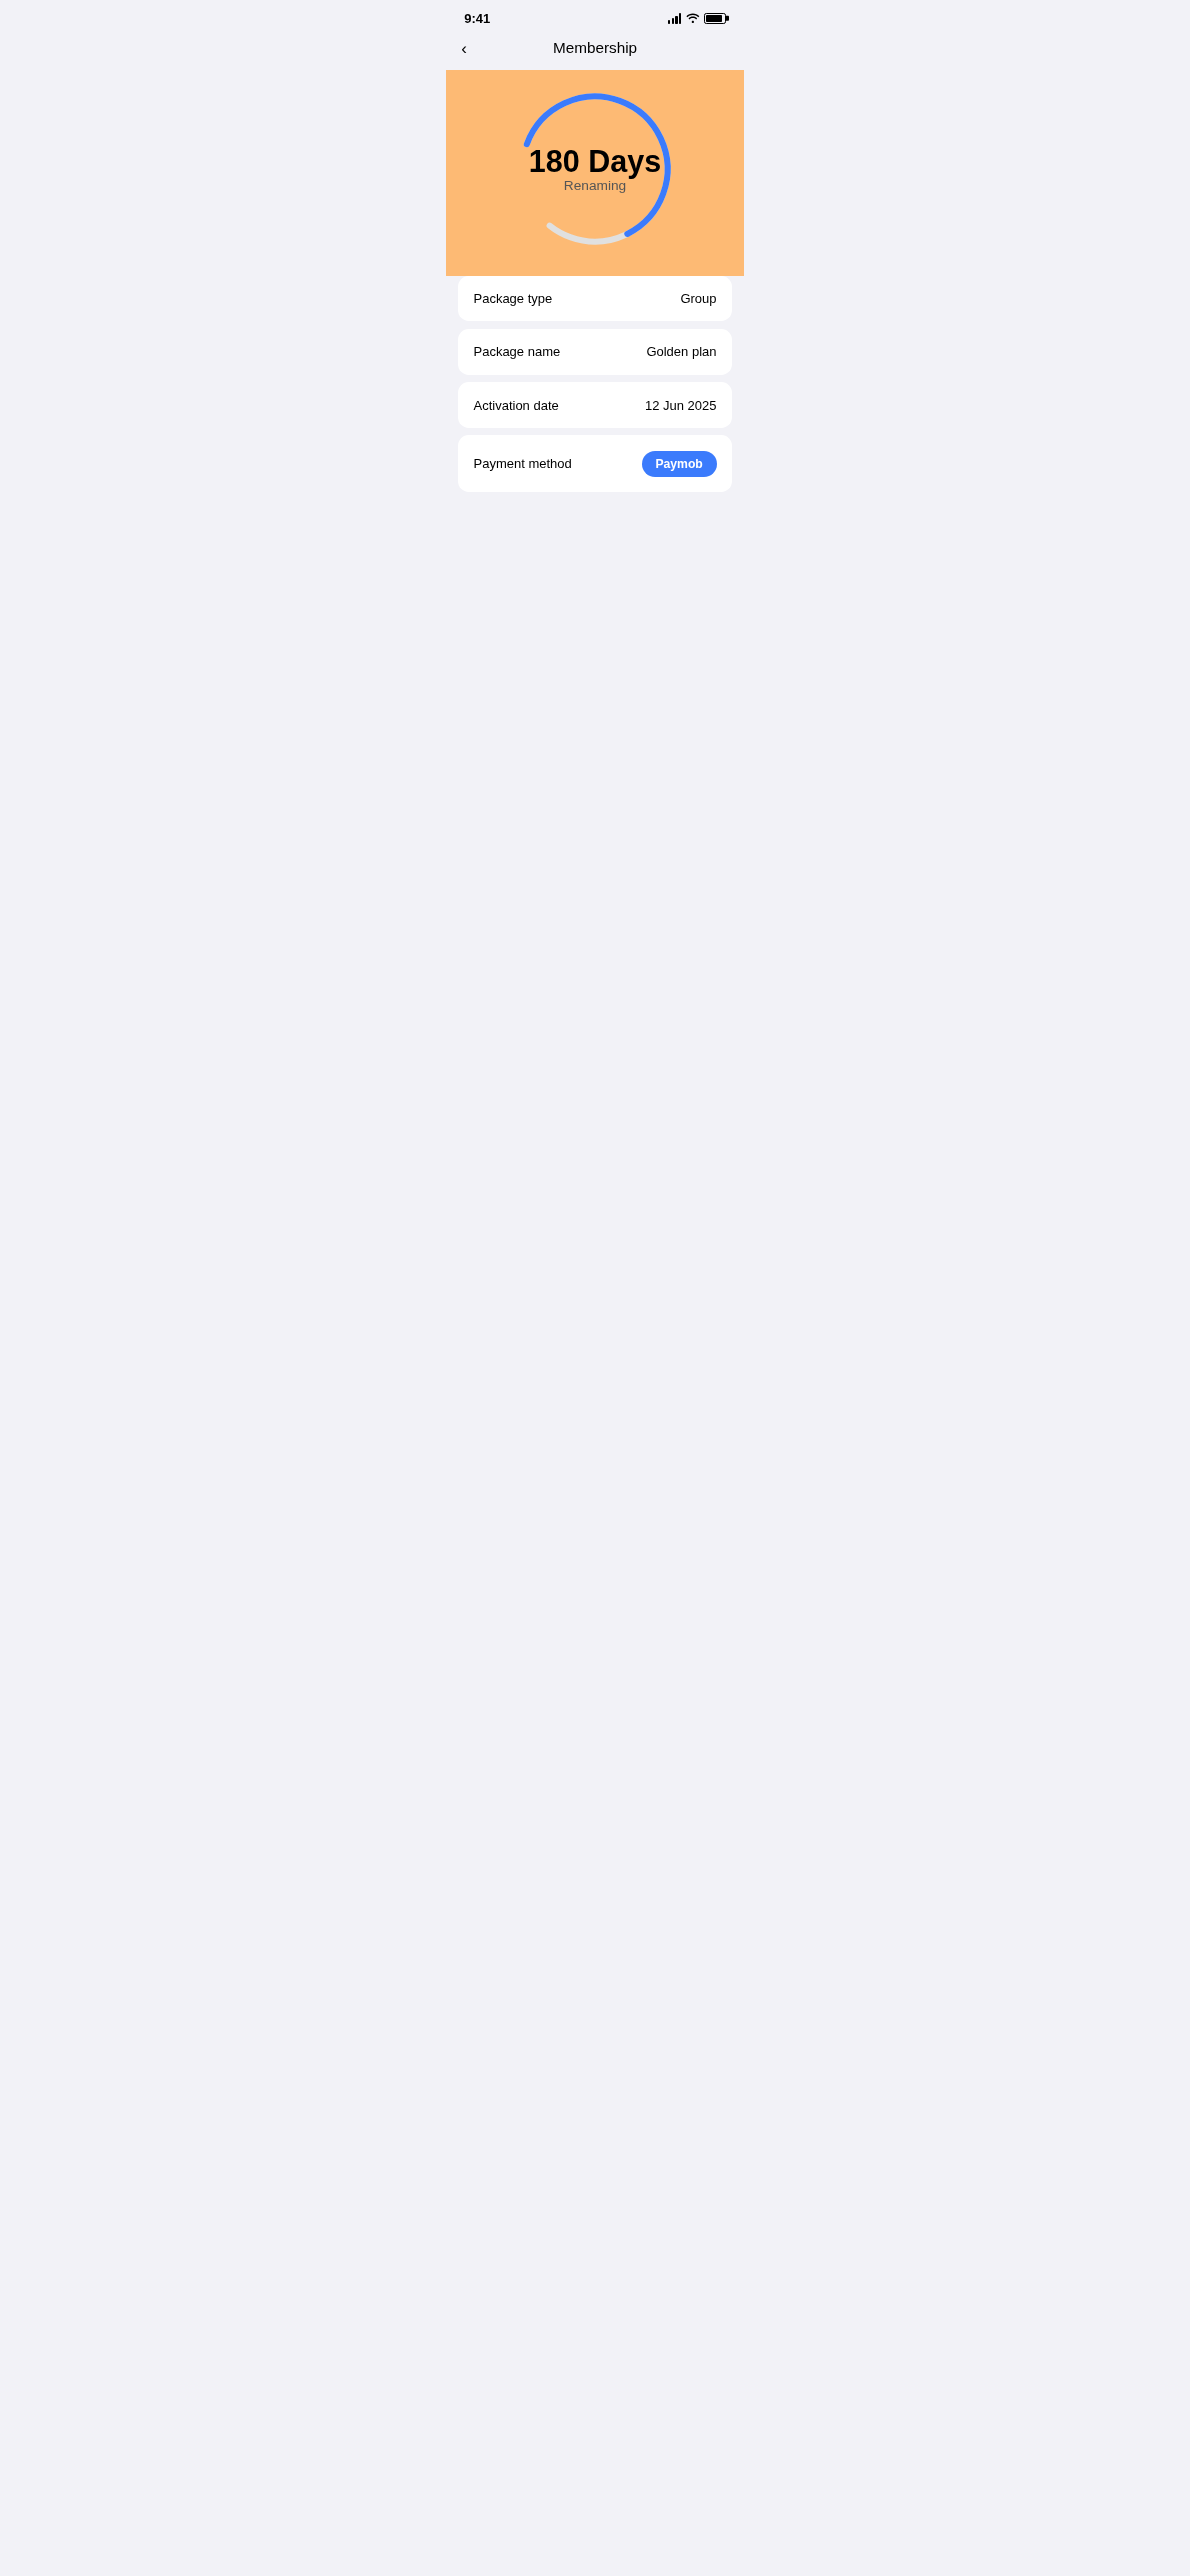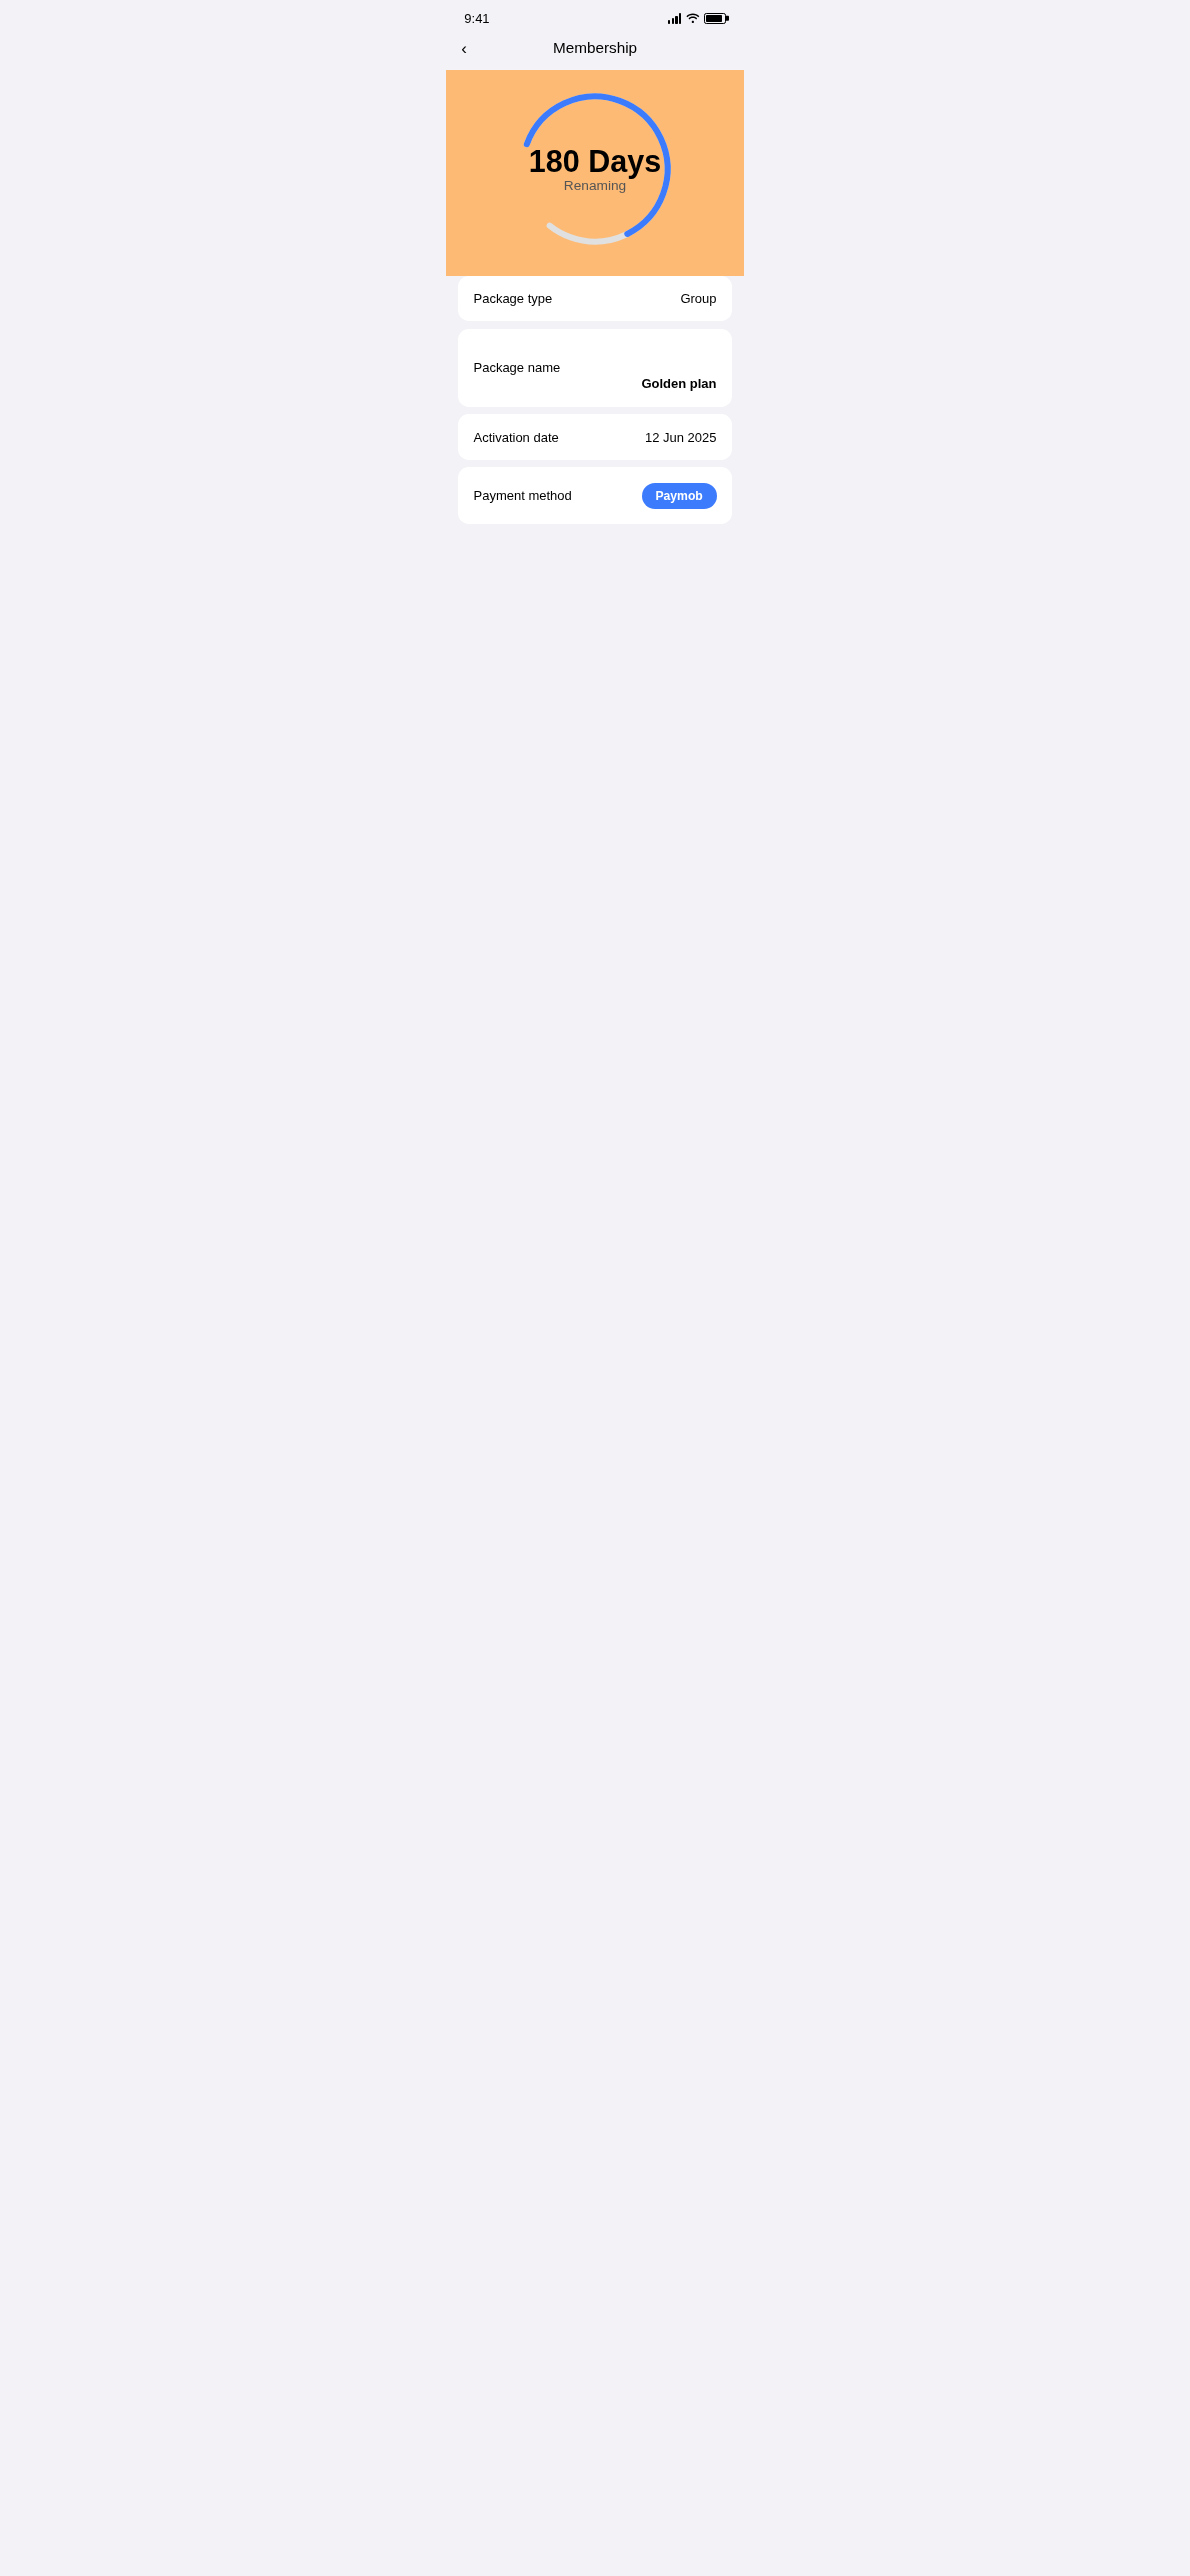--- a/index.html
+++ b/index.html
@@ -23,21 +23,21 @@
     .status-bar {
       display: flex;
       justify-content: space-between;
       align-items: center;
       padding: 10.7px 18.3px 6.1px;
       background: #f2f2f7;
     }
 
     .status-time {
       font-size: 13px;
-      font-weight: 400;
+      font-weight: 700;
       color: #000;
     }
 
     .status-icons {
       display: flex;
       align-items: center;
       gap: 4.6px;
     }
 
     .signal-bars {
@@ -180,22 +180,21 @@
       font-weight: 400;
     }
 
     .card-value {
       font-size: 13px;
       color: #000;
       font-weight: 400;
     }
 
     .card-value.bold {
-      font-weight: 700;
-      margin-top: 32px;
+      font-weight: 400;
     }
 
     .badge {
       padding: 6.1px 13.7px;
       border-radius: 15.3px;
       font-size: 12.2px;
       font-weight: 700;
       color: #fff;
     }
 

